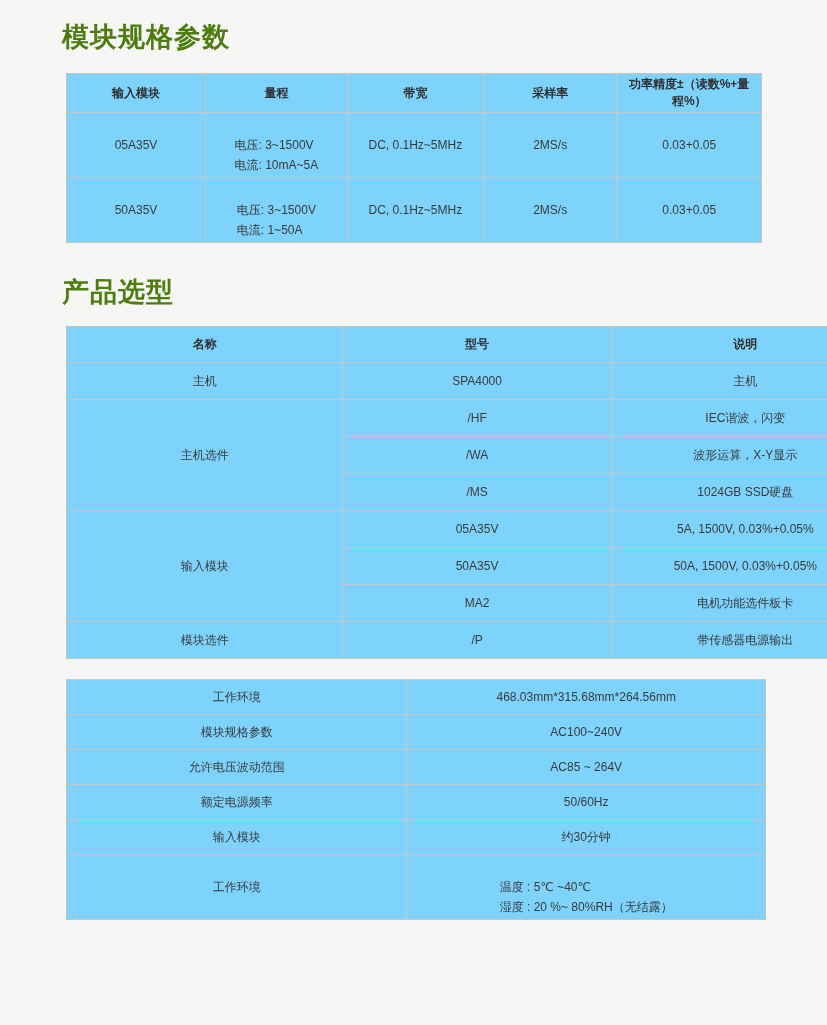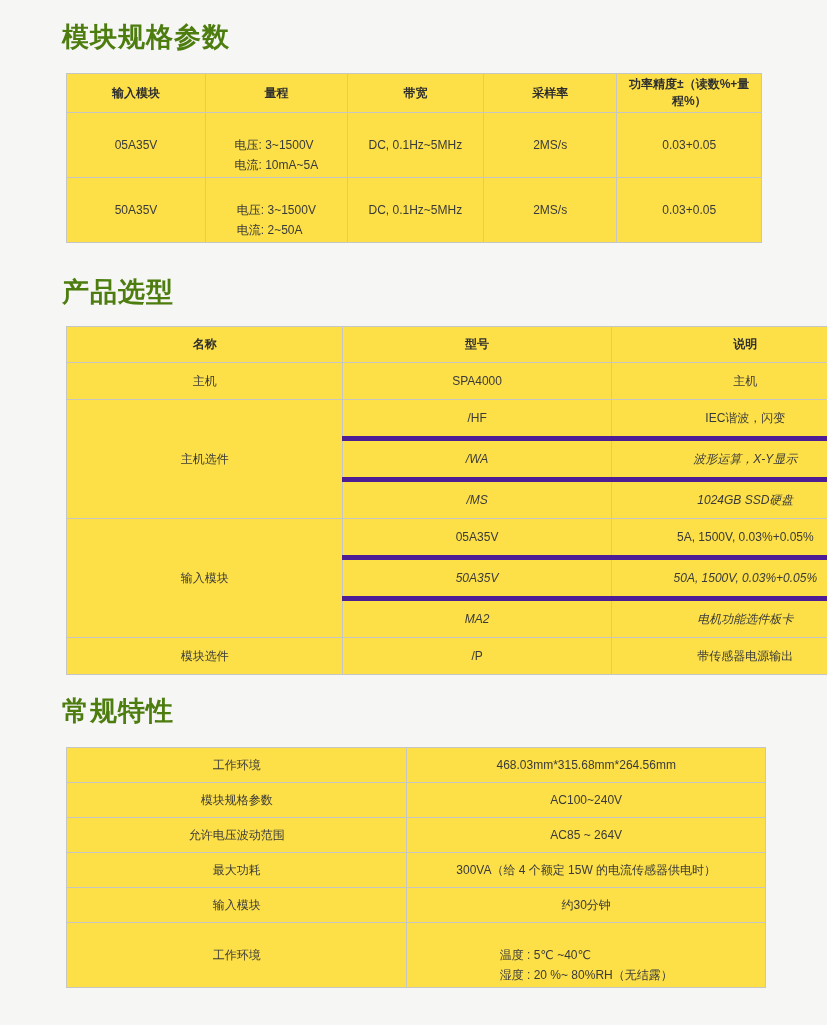--- a/index.html
+++ b/index.html
@@ -24,21 +24,21 @@
     color: #4d7c0f;
     letter-spacing: 1px;
     line-height: 1.15;
   }
   .title-1 { padding-top: 22px; }
   .title-2 { padding-top: 34px; }
   .title-3 { padding-top: 21px; }
   table {
     border-collapse: collapse;
     table-layout: fixed;
-    background: #fde047;
+    background: #7dd3fc;
     margin-left: 66px;
     font-size: 12px;
     color: #3a3a3a;
   }
   .t1 { width: 696px; margin-top: 20px; }
   .t2 { width: 814px; margin-top: 18px; }
   .t3 { width: 700px; margin-top: 20px; }
   th, td {
     border: 1px solid #c6c6c4;
     text-align: center;
@@ -48,21 +48,21 @@
   }
   th { font-weight: bold; color: #2e2e2e; }
   .t1 th { height: 28px; }
   .t1 td { height: 50px; }
   .t2 th { height: 31px; }
   .t2 td { height: 32px; }
   .t3 th { height: 28px; }
   .t3 td { height: 30px; }
   .t3 td.tall { height: 50px; }
   
-  .t2 tr.sub td { border-top: 5px solid #4c1d95; font-style: italic; }
+  .t2 tr.sub td { border-top: 1px solid #4c1d95; }
   .two-line {
     display: inline-block;
     text-align: left;
     line-height: 20px;
     margin-top: 20px;
   }
   .env-line { line-height: 19px; }
 </style>
 </head>
 <body>
@@ -97,21 +97,21 @@
       </td>
       <td>DC, 0.1Hz~5MHz</td>
       <td>2MS/s</td>
       <td>0.03+0.05</td>
     </tr>
     <tr>
       <td>50A35V</td>
       <td>
         <span class="two-line">
           <span>电压: 3~1500V</span><br>
-          <span>电流: 2~50A</span>
+          <span>电流: 1~50A</span>
         </span>
       </td>
       <td>DC, 0.1Hz~5MHz</td>
       <td>2MS/s</td>
       <td>0.03+0.05</td>
     </tr>
   </tbody>
     </table>
 
   <h1 class="section-title title-2">产品选型</h1>
@@ -160,43 +160,42 @@
       <td>电机功能选件板卡</td>
     </tr>
     <tr>
       <td>模块选件</td>
       <td>/P</td>
       <td>带传感器电源输出</td>
     </tr>
   </tbody>
     </table>
 
-  <h1 class="section-title title-3">常规特性</h1>
 
   <table class="t3">
     <colgroup>
       <col style="width:48.7%">
         <col style="width:51.3%">
     </colgroup>
     <tbody>
     <tr>
       <td>工作环境</td>
       <td>468.03mm*315.68mm*264.56mm</td>
     </tr>
     <tr>
       <td>模块规格参数</td>
       <td>AC100~240V</td>
     </tr>
     <tr>
       <td>允许电压波动范围</td>
       <td>AC85 ~ 264V</td>
     </tr>
     <tr>
-      <td>最大功耗</td>
-      <td>300VA（给 4 个额定 15W 的电流传感器供电时）</td>
+      <td>额定电源频率</td>
+      <td>50/60Hz</td>
     </tr>
     <tr>
       <td>输入模块</td>
       <td>约30分钟</td>
     </tr>
     <tr>
       <td class="tall">工作环境</td>
       <td class="tall">
         <span class="two-line">
           <span class="env-line">温度 : 5℃ ~40℃</span><br>

